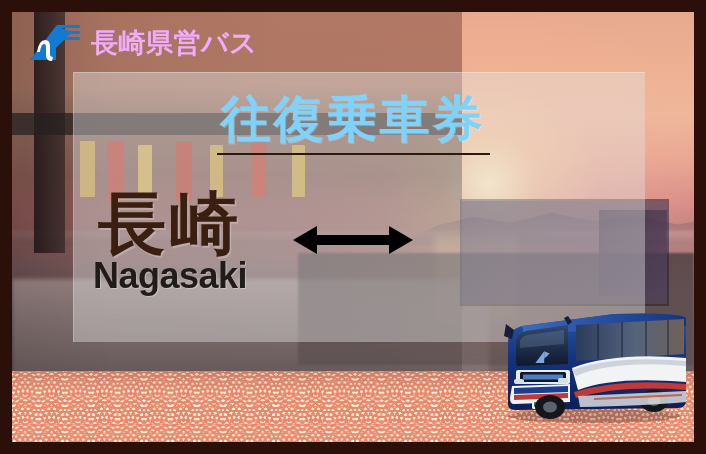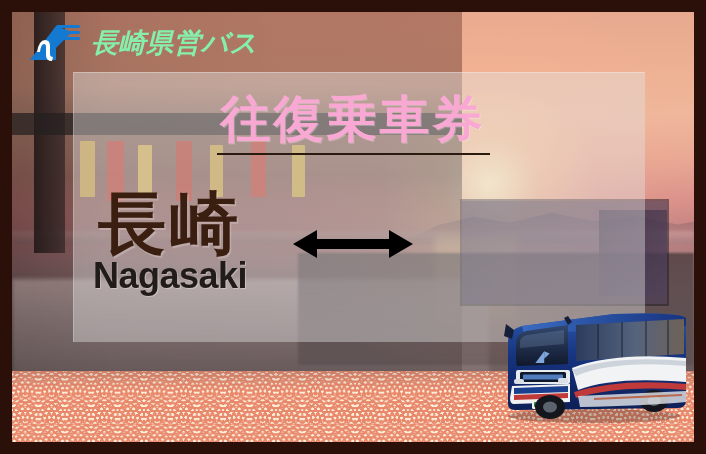--- a/index.html
+++ b/index.html
@@ -139,47 +139,46 @@
 
   
   .header{
     position:absolute;
     left:14px; top:10px;
     display:flex; align-items:center; gap:9px;
     z-index:6;
   }
   .logo{ width:56px; height:40px; display:block; }
   .brand{
-    font-size:27px; font-weight:700; color:#86efac;
+    font-size:27px; font-weight:700; color:#f0abfc;
     letter-spacing:0.5px; line-height:1;
     font-family:"DejaVu Sans", sans-serif;
     white-space:nowrap;
-    font-style:italic;
   }
 
   
   .title-wrap{
     position:absolute; left:0; top:82px; width:100%;
     text-align:center; z-index:6;
   }
   .title{
     display:inline-block;
     font-family:"DejaVu Sans", sans-serif;
     font-size:50px; font-weight:700; line-height:1;
-    color:#f9a8d4;
+    color:#7dd3fc;
     letter-spacing:3px;
     padding:0 4px 9px 4px;
     border-bottom:2.5px solid #2b1a10;
     text-shadow:1px 1px 0 rgba(255,255,255,0.25);
   }
 
   
   .route{
     position:absolute; left:0; top:178px; width:100%;
-    display:flex; align-items:flex-end; justify-content:center;
+    display:flex; align-items:flex-start; justify-content:center;
     z-index:6;
   }
   .station{ width:230px; text-align:center; }
   .station-jp{
     font-family:"DejaVu Sans", sans-serif;
     font-size:68px; font-weight:700; line-height:1.0;
     color:#3a1f10;
     letter-spacing:4px;
     text-shadow:1.5px 1.5px 0 rgba(255,255,255,0.22);
   }

